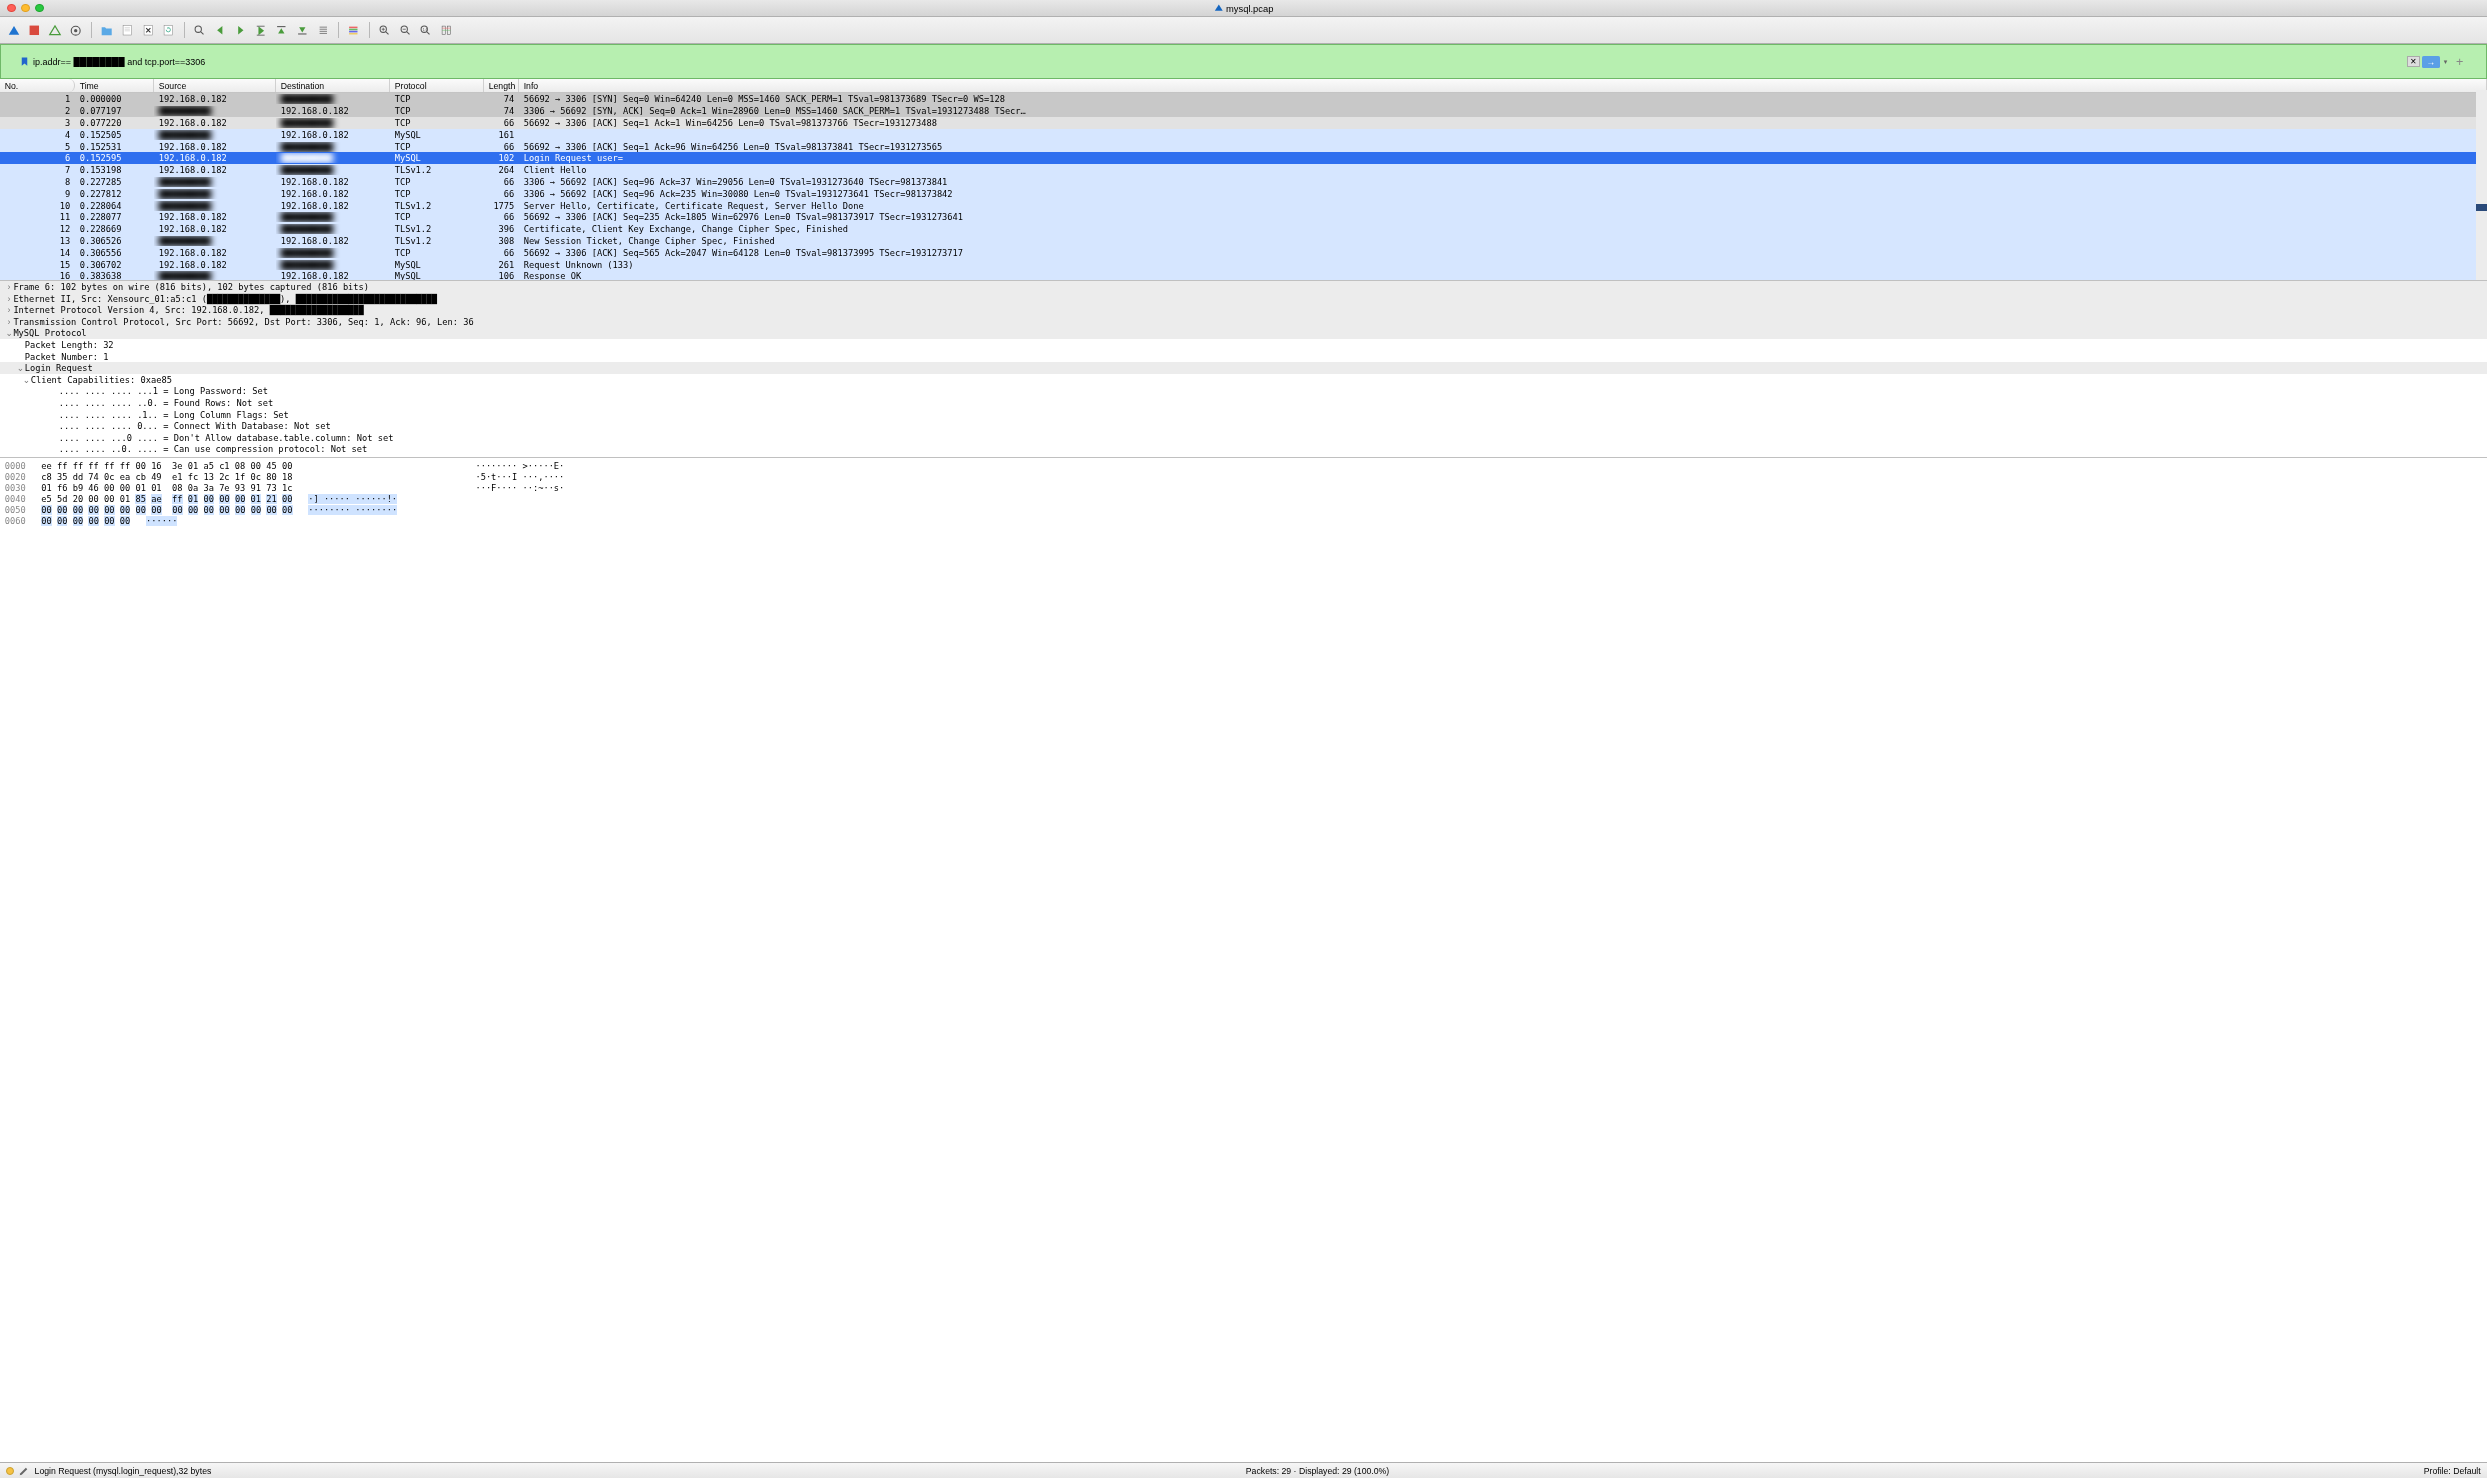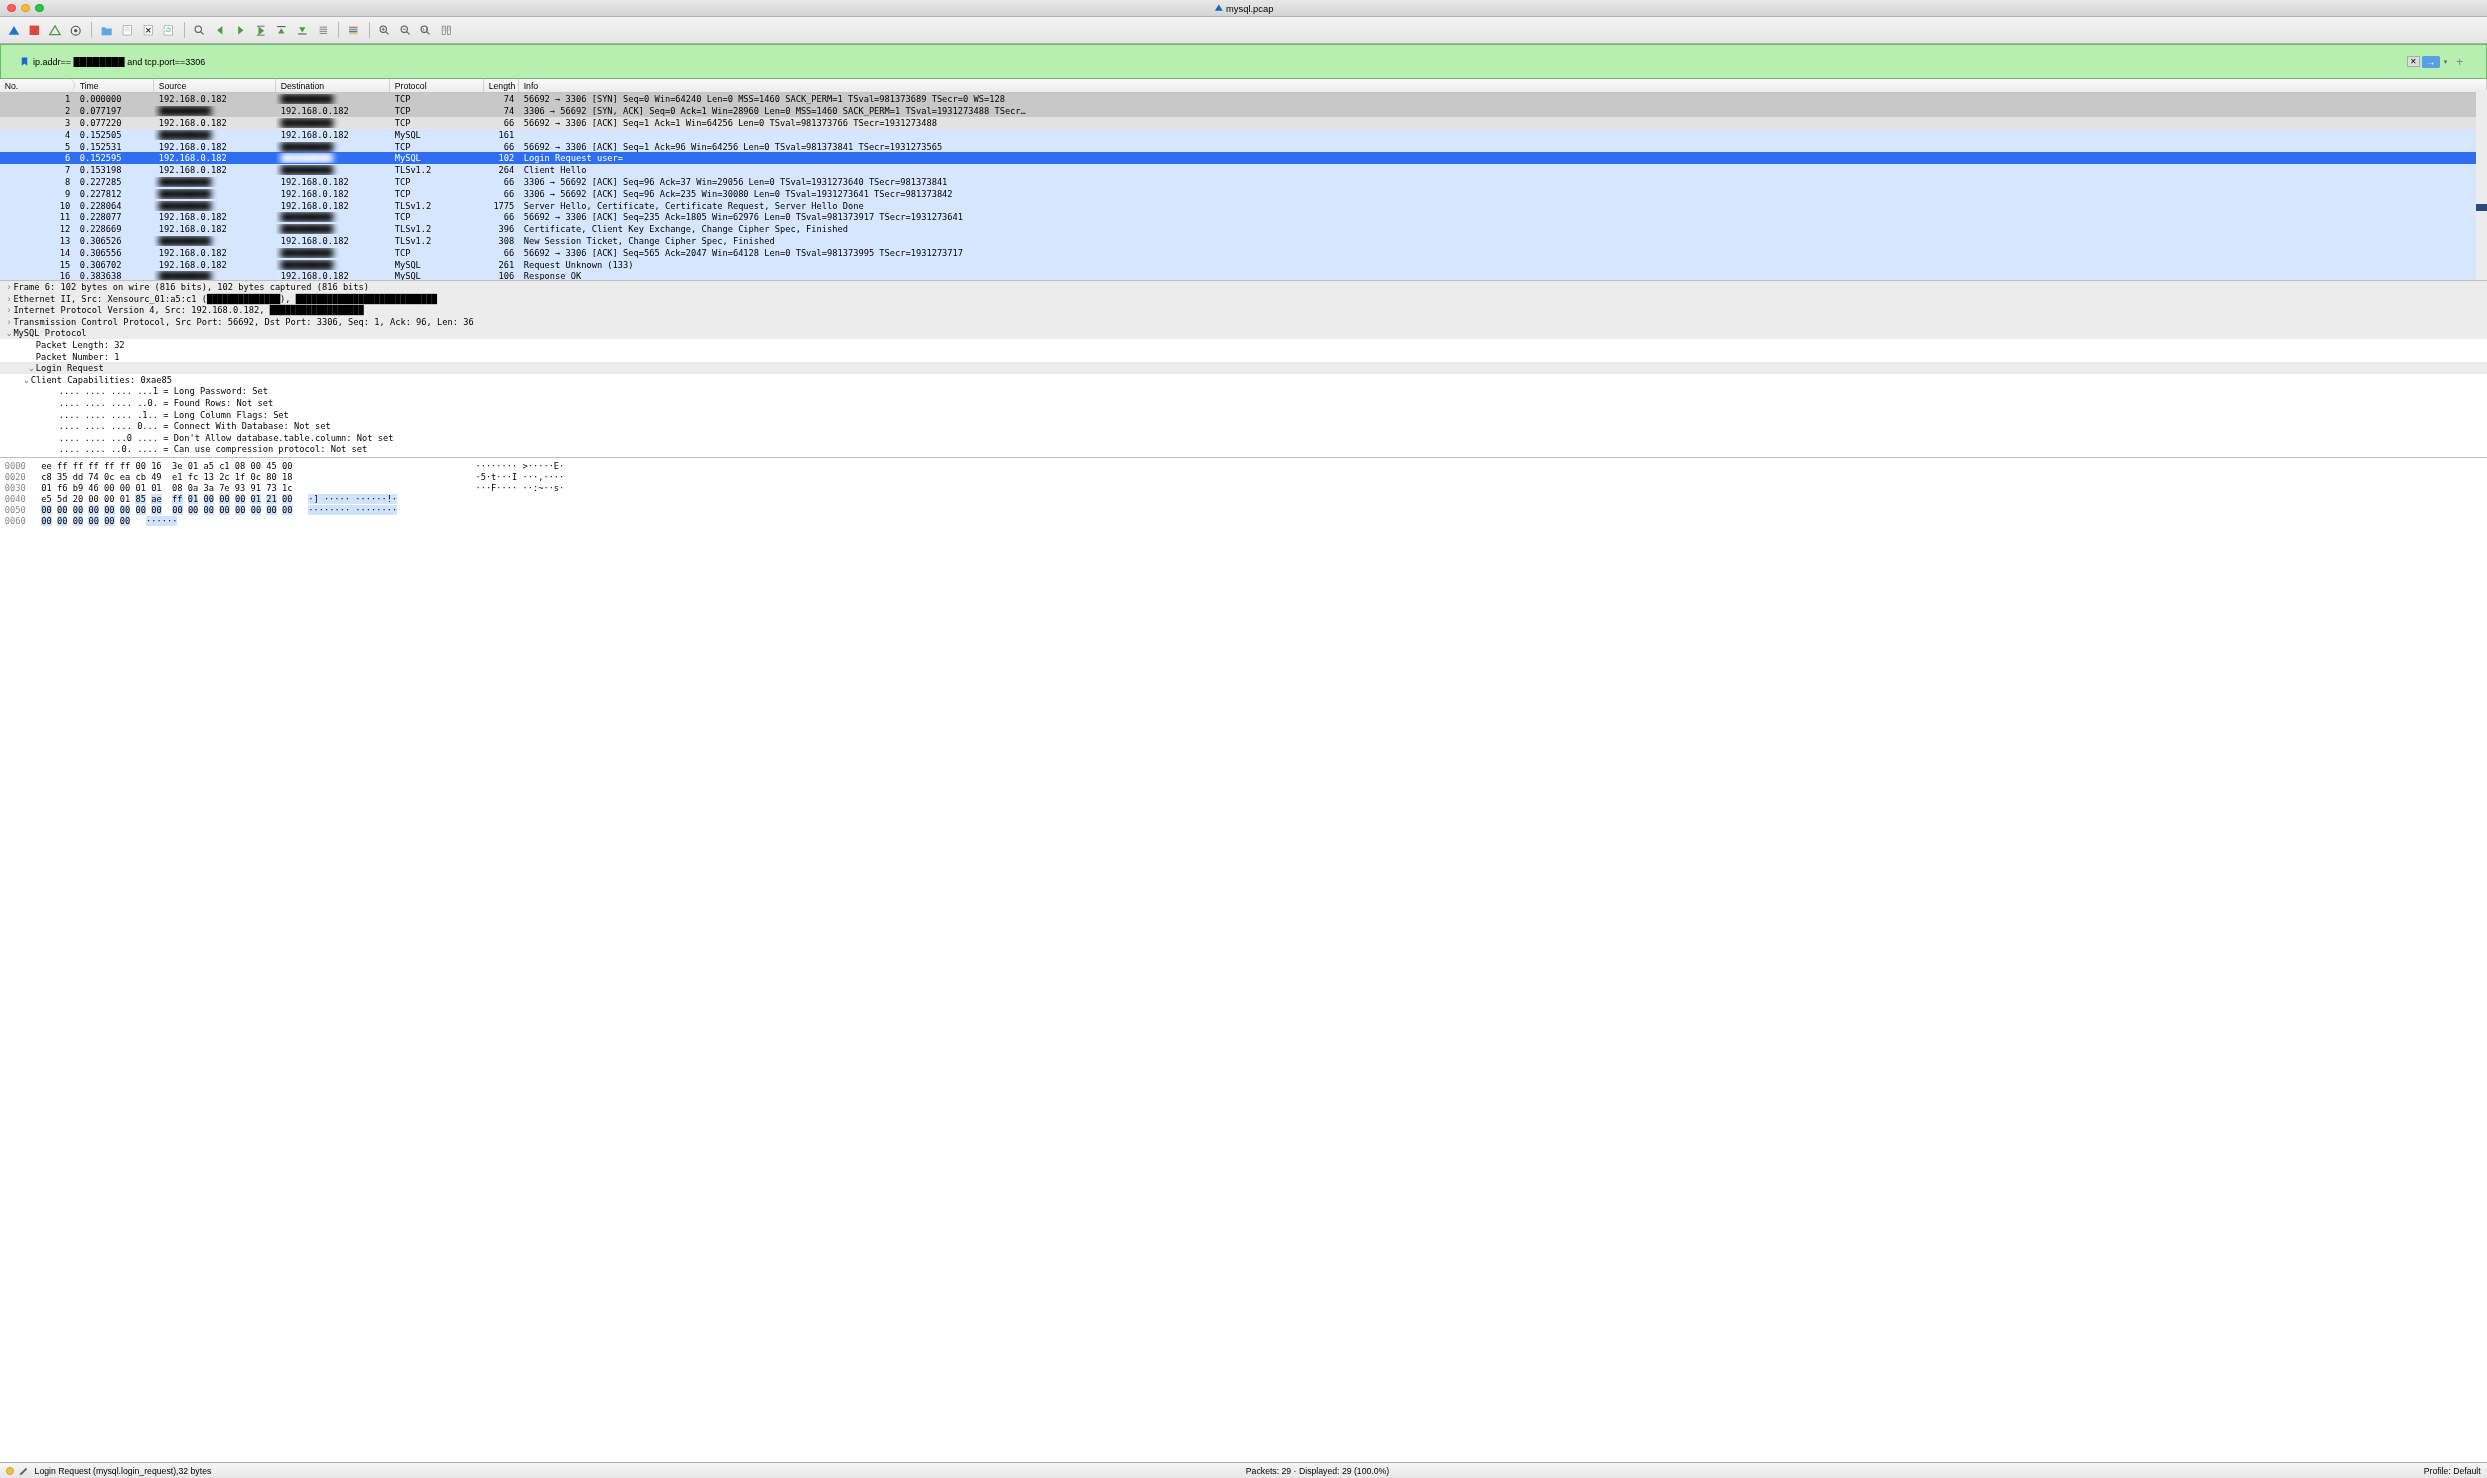--- a/index.html
+++ b/index.html
@@ -39,21 +39,21 @@
 .row.related { background: #d6e6ff; }
 .row.gray { background: #c8c8c8; }
 .row.lightgray { background: #e2e2e2; }
 .blur { filter: blur(3.1px); }
 .scroll-ind { position: absolute; right: 0; top: 11px; width: 11px; bottom: 0; background: #ececec; }
 .scroll-mark { position: absolute; right: 0; width: 11px; height: 6.3px; background: #2a4a7a; }
 .details { flex: 0 0 auto; overflow: auto; background: #fff; font-family: "Menlo","Consolas",monospace; font-size: 8.7px; border-top: 1.6px solid #c0c0c0; }
 .dl { padding: 0.8px 0 0.8px 4.7px; white-space: pre; }
 .dl .tw { display: inline-block; width: 8.7px; color: #777; cursor: pointer; text-align: center; font-family: Arial; }
 .dl.hdr { background: #ececec; }
-.dl.i1 { padding-left: 27px; }
+.dl.i1 { padding-left: 16px; }
 .dl.i2 { padding-left: 22px; }
 .dl.i3 { padding-left: 50px; }
 .hex { flex: 1; overflow: auto; background: #fff; font-family: "Menlo","Consolas",monospace; font-size: 8.7px; border-top: 1.6px solid #c0c0c0; padding: 2.4px 4.7px; line-height: 11px; }
 .hex-line { white-space: pre; font-variant-numeric: tabular-nums; }
 .hex-off { color: #888; }
 .hex-sel { background: #cfe3ff; }
 .statusbar { height: 15.7px; background: linear-gradient(#f6f6f6,#e6e6e6); border-top: 0.8px solid #b0b0b0; display: flex; align-items: center; padding: 0 6.3px; font-size: 8.7px; }
 .sb-left { display: flex; align-items: center; gap: 4.7px; }
 .sb-dot { width: 7.9px; height: 7.9px; border-radius: 50%; background: #f6c243; border: 0.4px solid #c9a030; }
 .sb-spacer { flex: 1; }

